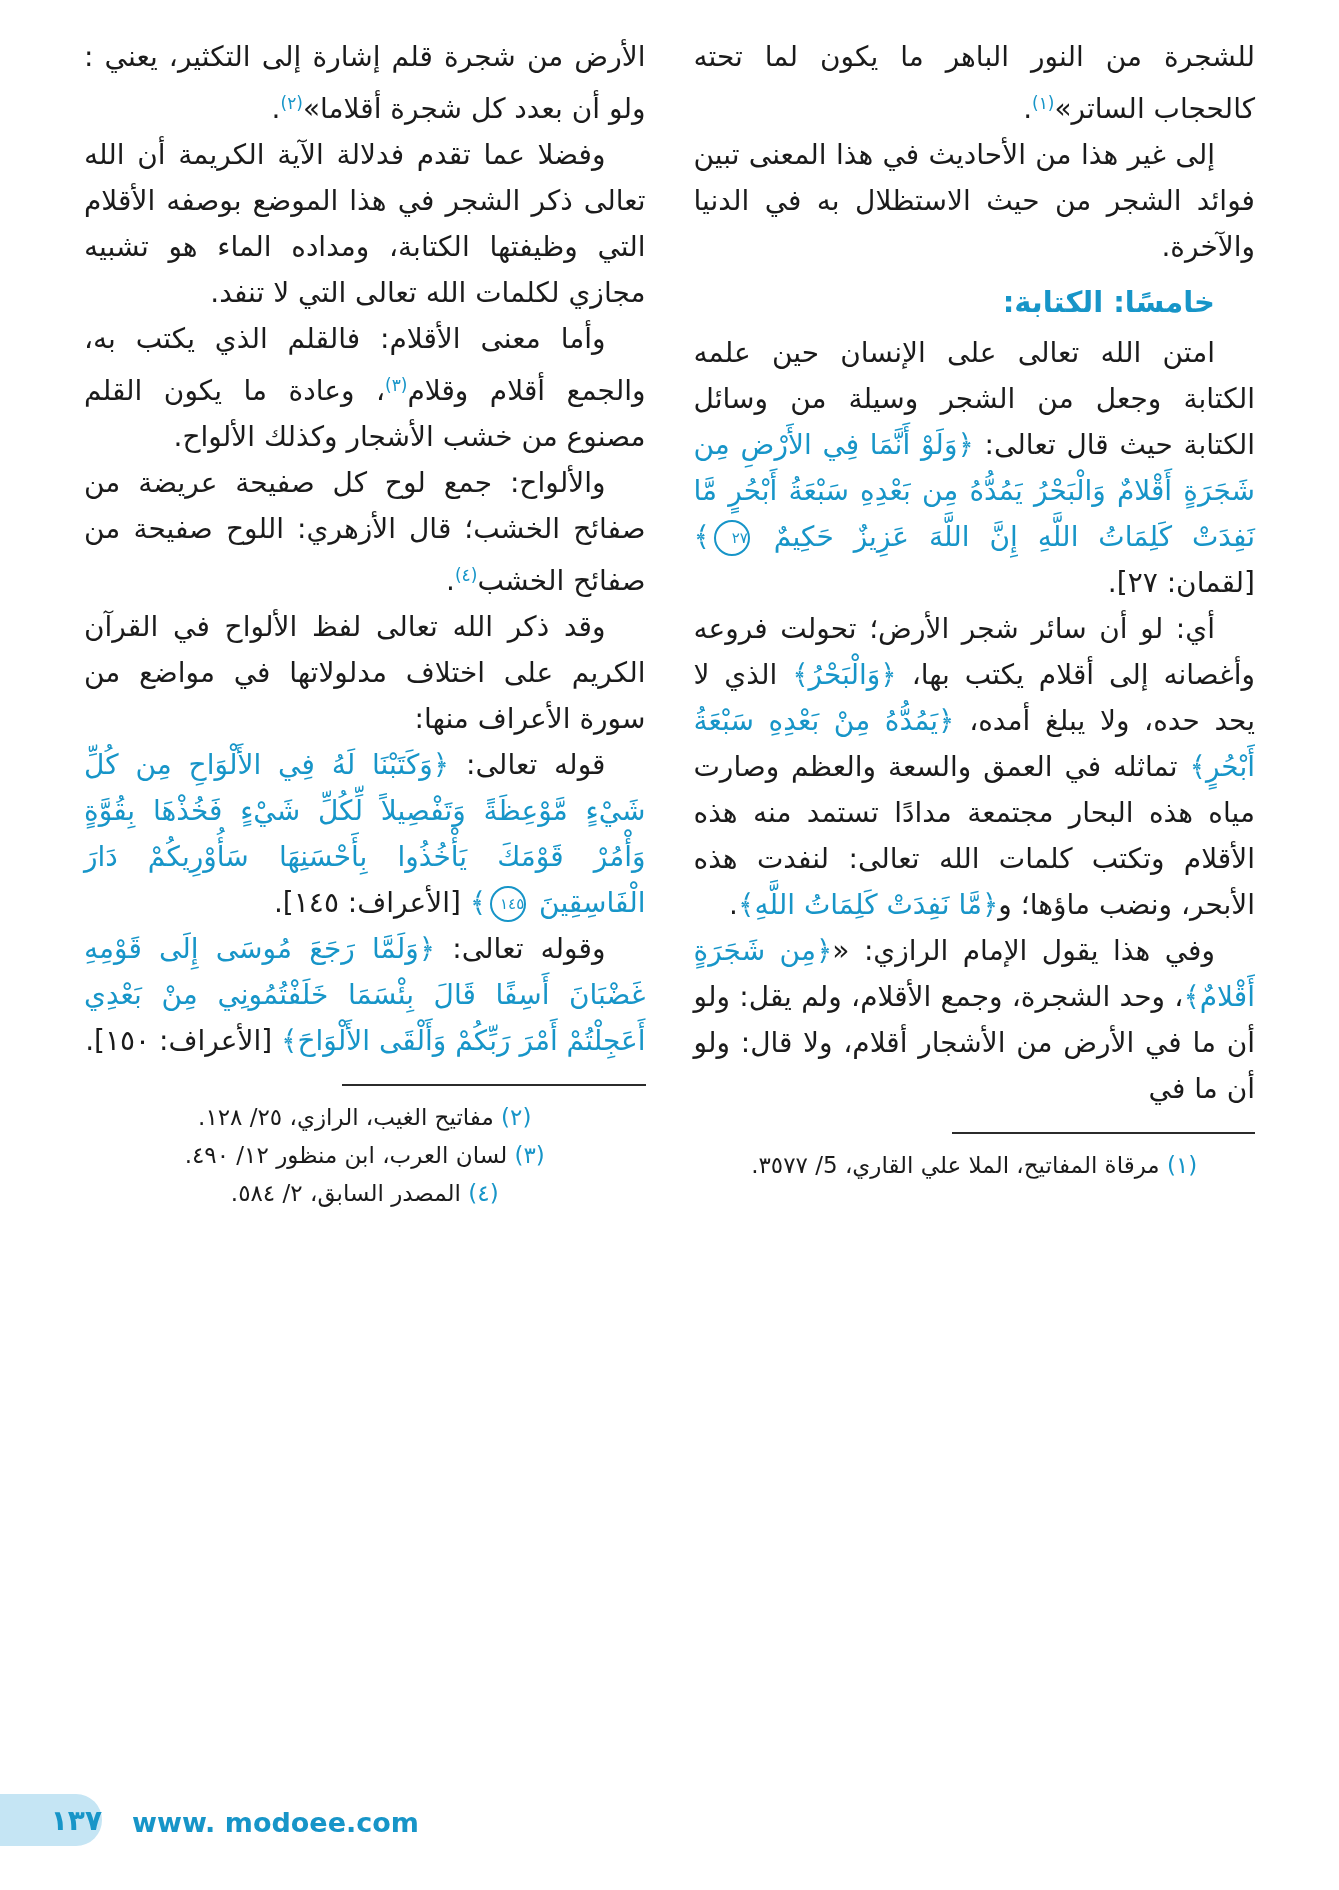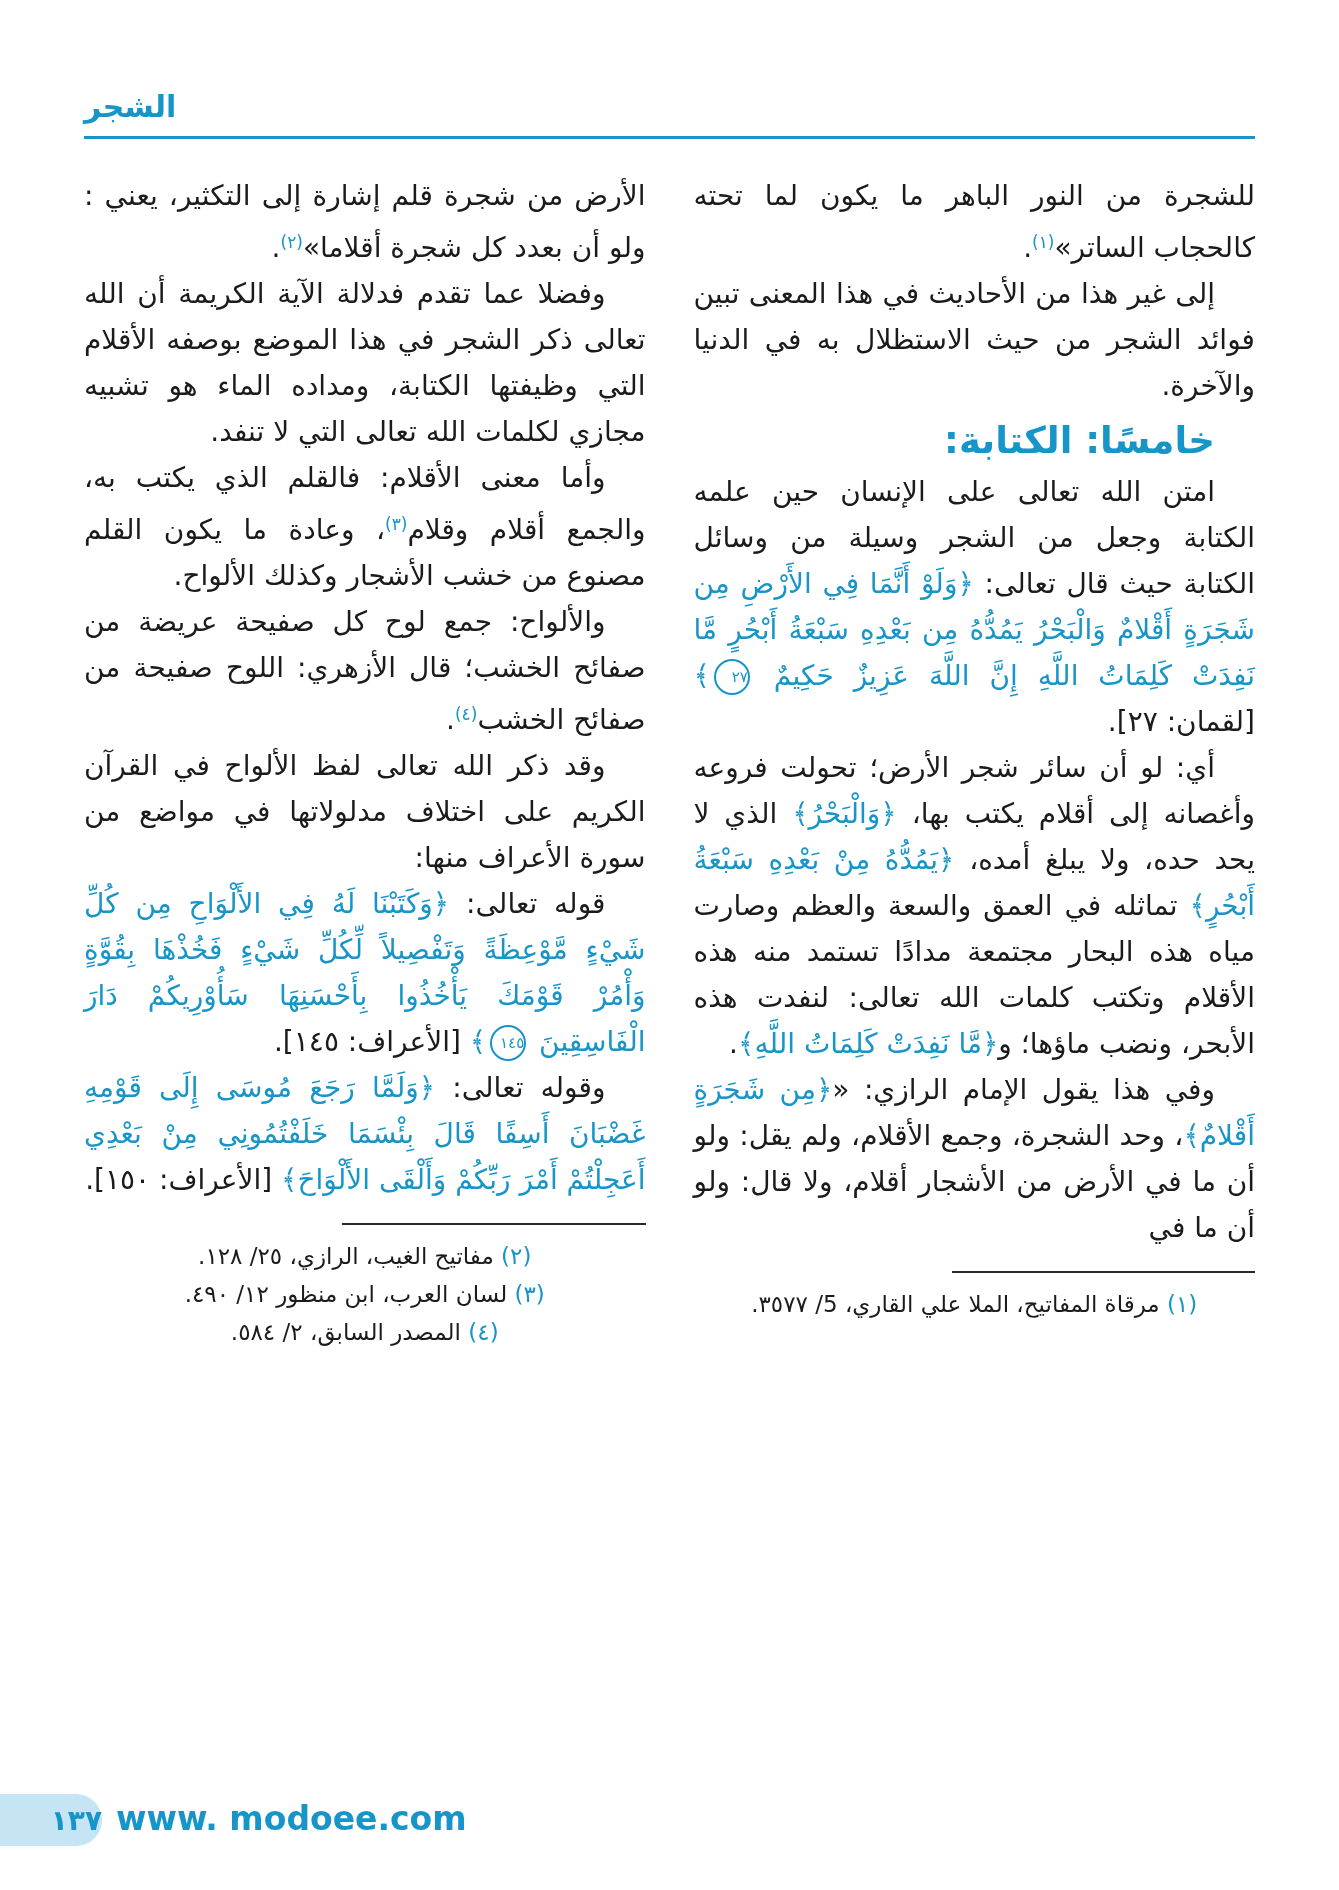--- a/index.html
+++ b/index.html
@@ -49,21 +49,21 @@
     font-size:28px;
     line-height:46px;
     color:var(--ink);
   }
   .para{
     text-align:justify;
   }
   .para.indent{text-indent:40px;}
   .heading{
     color:var(--accent);
-    font-size:37px;
+    font-size:29px;
     font-weight:bold;
     padding-right:40px;
     margin:8px 0 4px 0;
     line-height:48px;
   }
   .seg-body{color:inherit;}
   .seg-quran{color:var(--accent);}
   .seg-fnmark{
     color:var(--accent);
     font-size:17px;
@@ -112,37 +112,33 @@
     border-radius:0 26px 26px 0;
     display:flex;
     align-items:center;
     justify-content:flex-start;
     color:var(--accent);
     font-size:28px;
     font-weight:bold;
   }
   .website{
     position:absolute;
-    left:116px;
+    left:132px;
     bottom:52px;
     color:var(--accent);
-    font-size:33px;
+    font-size:27px;
     font-weight:bold;
     direction:ltr;
   }
 </style>
 </head>
 <body>
 
 <div class="page">
 
-  <header class="page-header">
-    <div class="header-title">الشجر</div>
-    <div class="header-rule"></div>
-  </header>
 
   <main class="columns" id="columns">
       <section class="column">
         <p class="para"><span class="seg-body">للشجرة من النور الباهر ما يكون لما تحته كالحجاب الساتر»</span><span class="seg-fnmark">(١)</span><span class="seg-body">.</span></p>
         <p class="para indent"><span class="seg-body">إلى غير هذا من الأحاديث في هذا المعنى تبين فوائد الشجر من حيث الاستظلال به في الدنيا والآخرة.</span></p>
         <h2 class="heading"><span class="seg-body">خامسًا: الكتابة:</span></h2>
         <p class="para indent"><span class="seg-body">امتن الله تعالى على الإنسان حين علمه الكتابة وجعل من الشجر وسيلة من وسائل الكتابة حيث قال تعالى: </span><span class="seg-quran">﴿وَلَوْ أَنَّمَا فِي الأَرْضِ مِن شَجَرَةٍ أَقْلامٌ وَالْبَحْرُ يَمُدُّهُ مِن بَعْدِهِ سَبْعَةُ أَبْحُرٍ مَّا نَفِدَتْ كَلِمَاتُ اللَّهِ إِنَّ اللَّهَ عَزِيزٌ حَكِيمٌ </span><span class="seg-ayah">٢٧</span><span class="seg-quran">﴾</span><span class="seg-body"> [لقمان: ٢٧].</span></p>
         <p class="para indent"><span class="seg-body">أي: لو أن سائر شجر الأرض؛ تحولت فروعه وأغصانه إلى أقلام يكتب بها، </span><span class="seg-quran">﴿وَالْبَحْرُ﴾</span><span class="seg-body"> الذي لا يحد حده، ولا يبلغ أمده، </span><span class="seg-quran">﴿يَمُدُّهُ مِنْ بَعْدِهِ سَبْعَةُ أَبْحُرٍ﴾</span><span class="seg-body"> تماثله في العمق والسعة والعظم وصارت مياه هذه البحار مجتمعة مدادًا تستمد منه هذه الأقلام وتكتب كلمات الله تعالى: لنفدت هذه الأبحر، ونضب ماؤها؛ و</span><span class="seg-quran">﴿مَّا نَفِدَتْ كَلِمَاتُ اللَّهِ﴾</span><span class="seg-body">.</span></p>
         <p class="para indent"><span class="seg-body">وفي هذا يقول الإمام الرازي: «</span><span class="seg-quran">﴿مِن شَجَرَةٍ أَقْلامٌ﴾</span><span class="seg-body">، وحد الشجرة، وجمع الأقلام، ولم يقل: ولو أن ما في الأرض من الأشجار أقلام، ولا قال: ولو أن ما في</span></p>
         <div class="footnotes">

